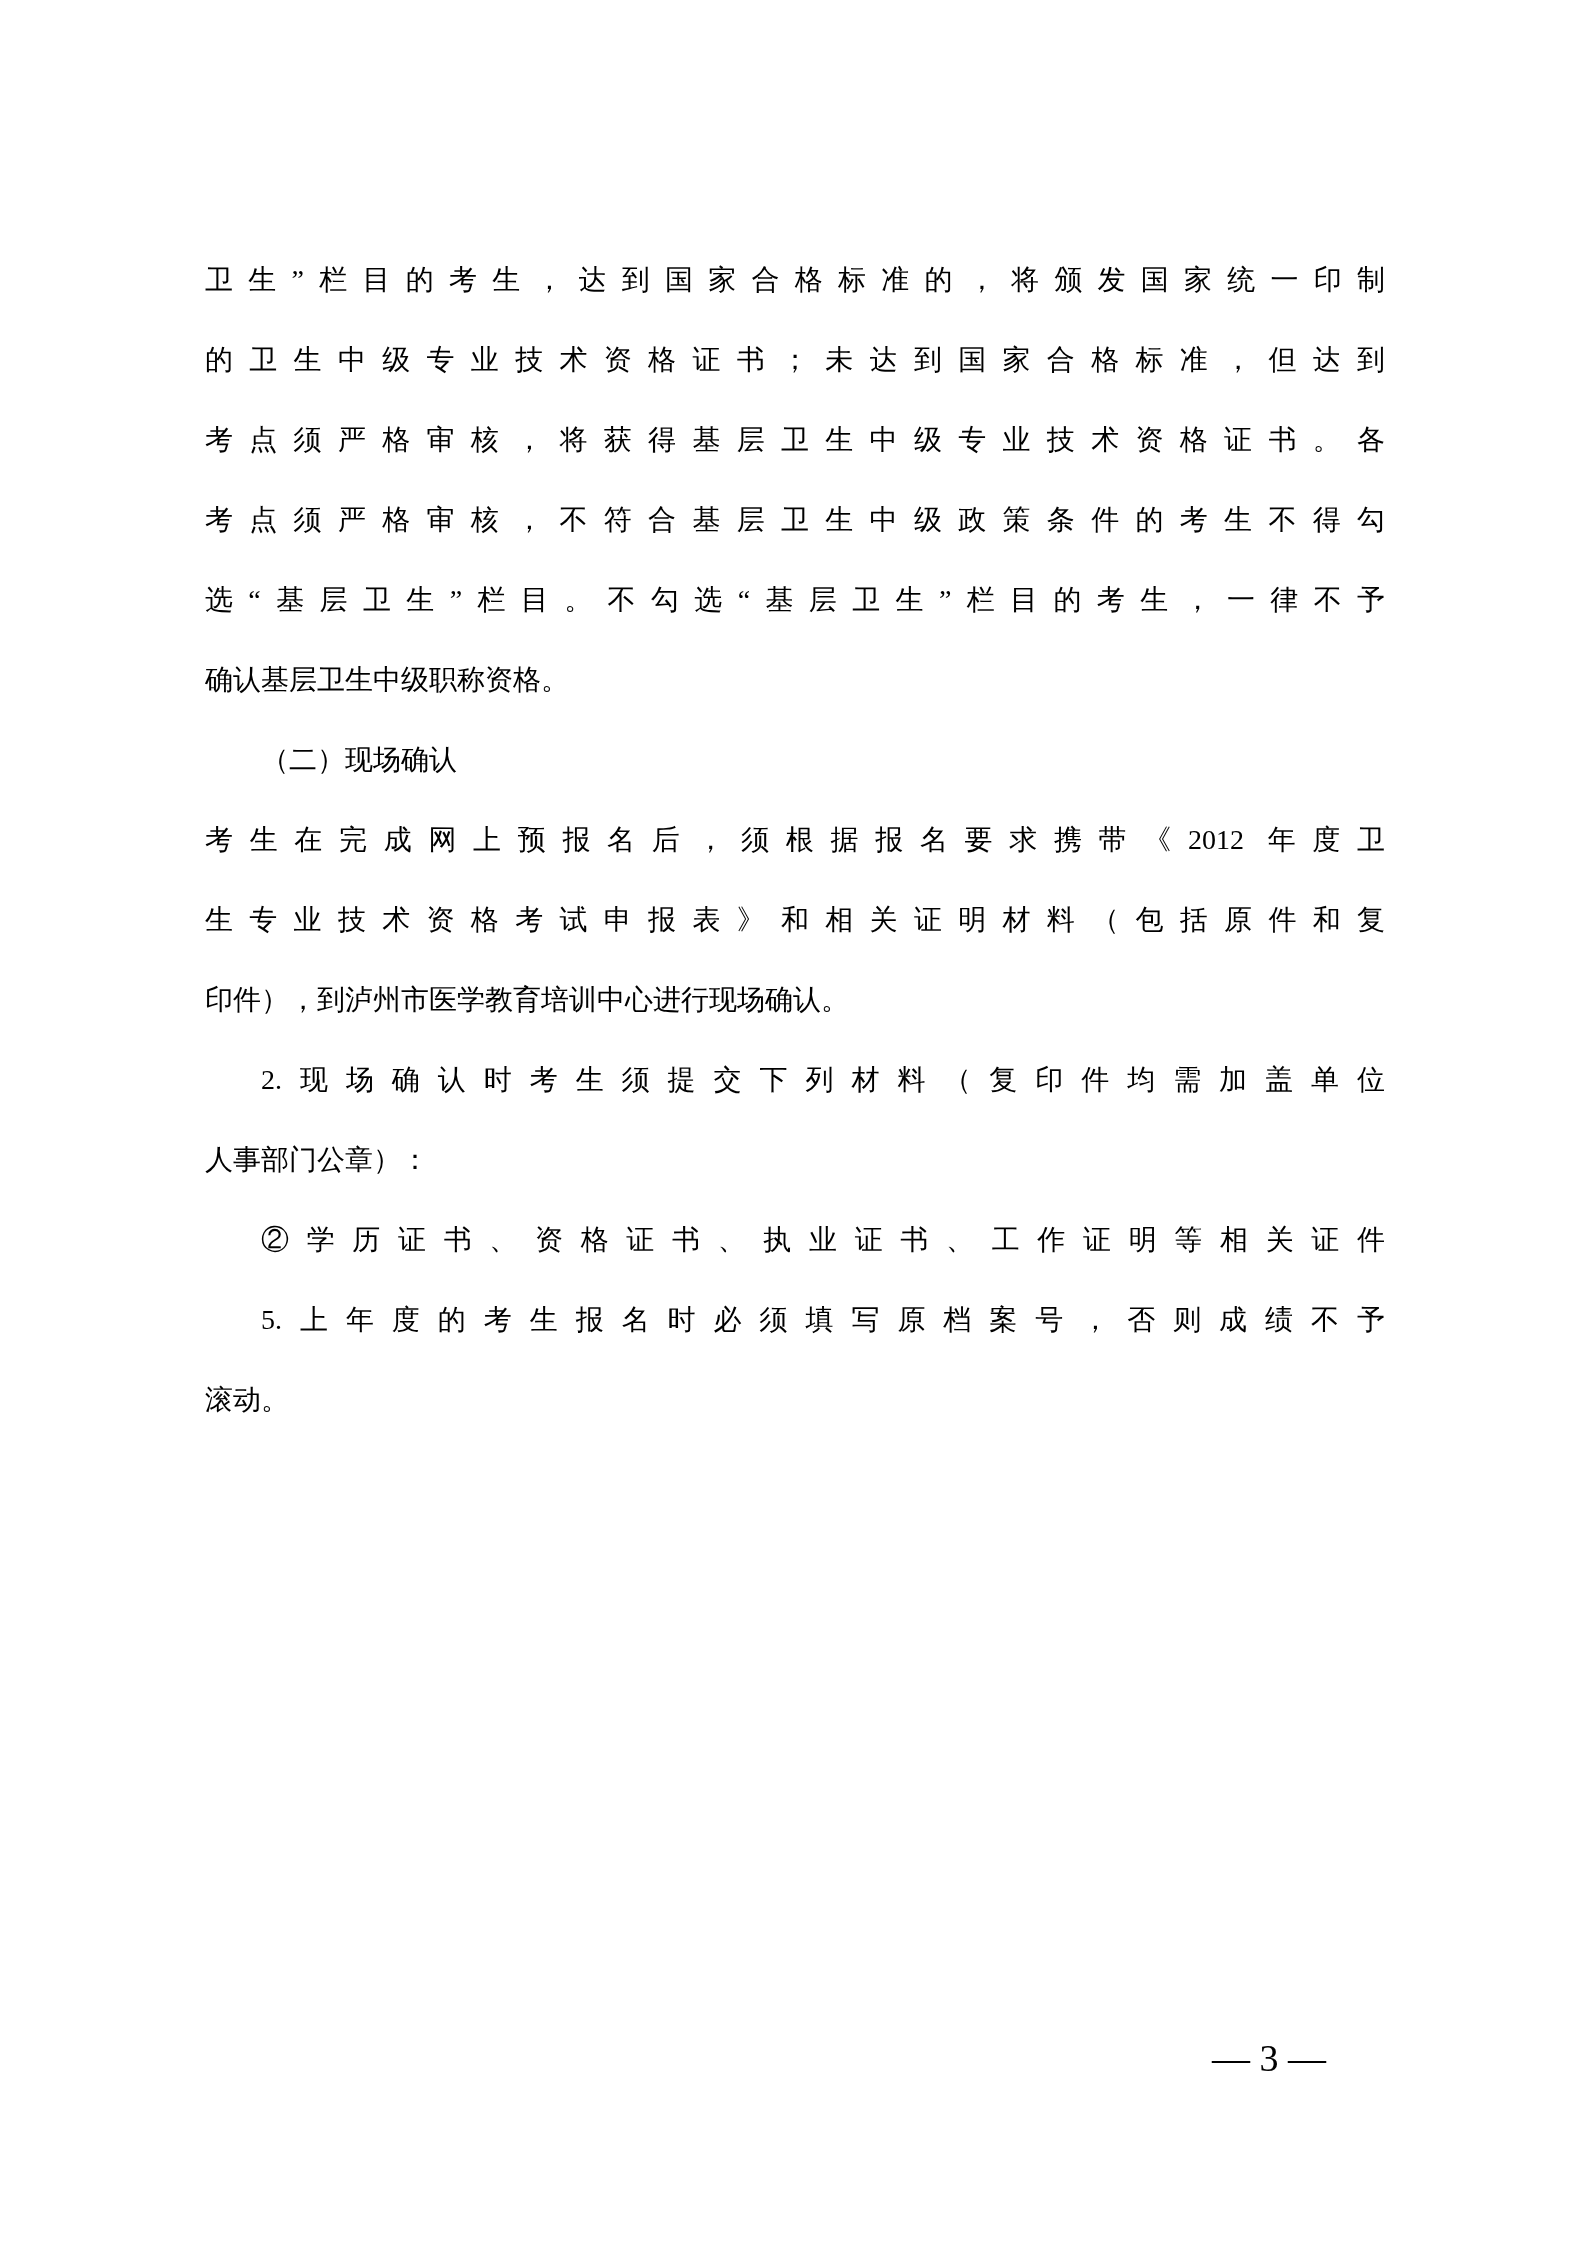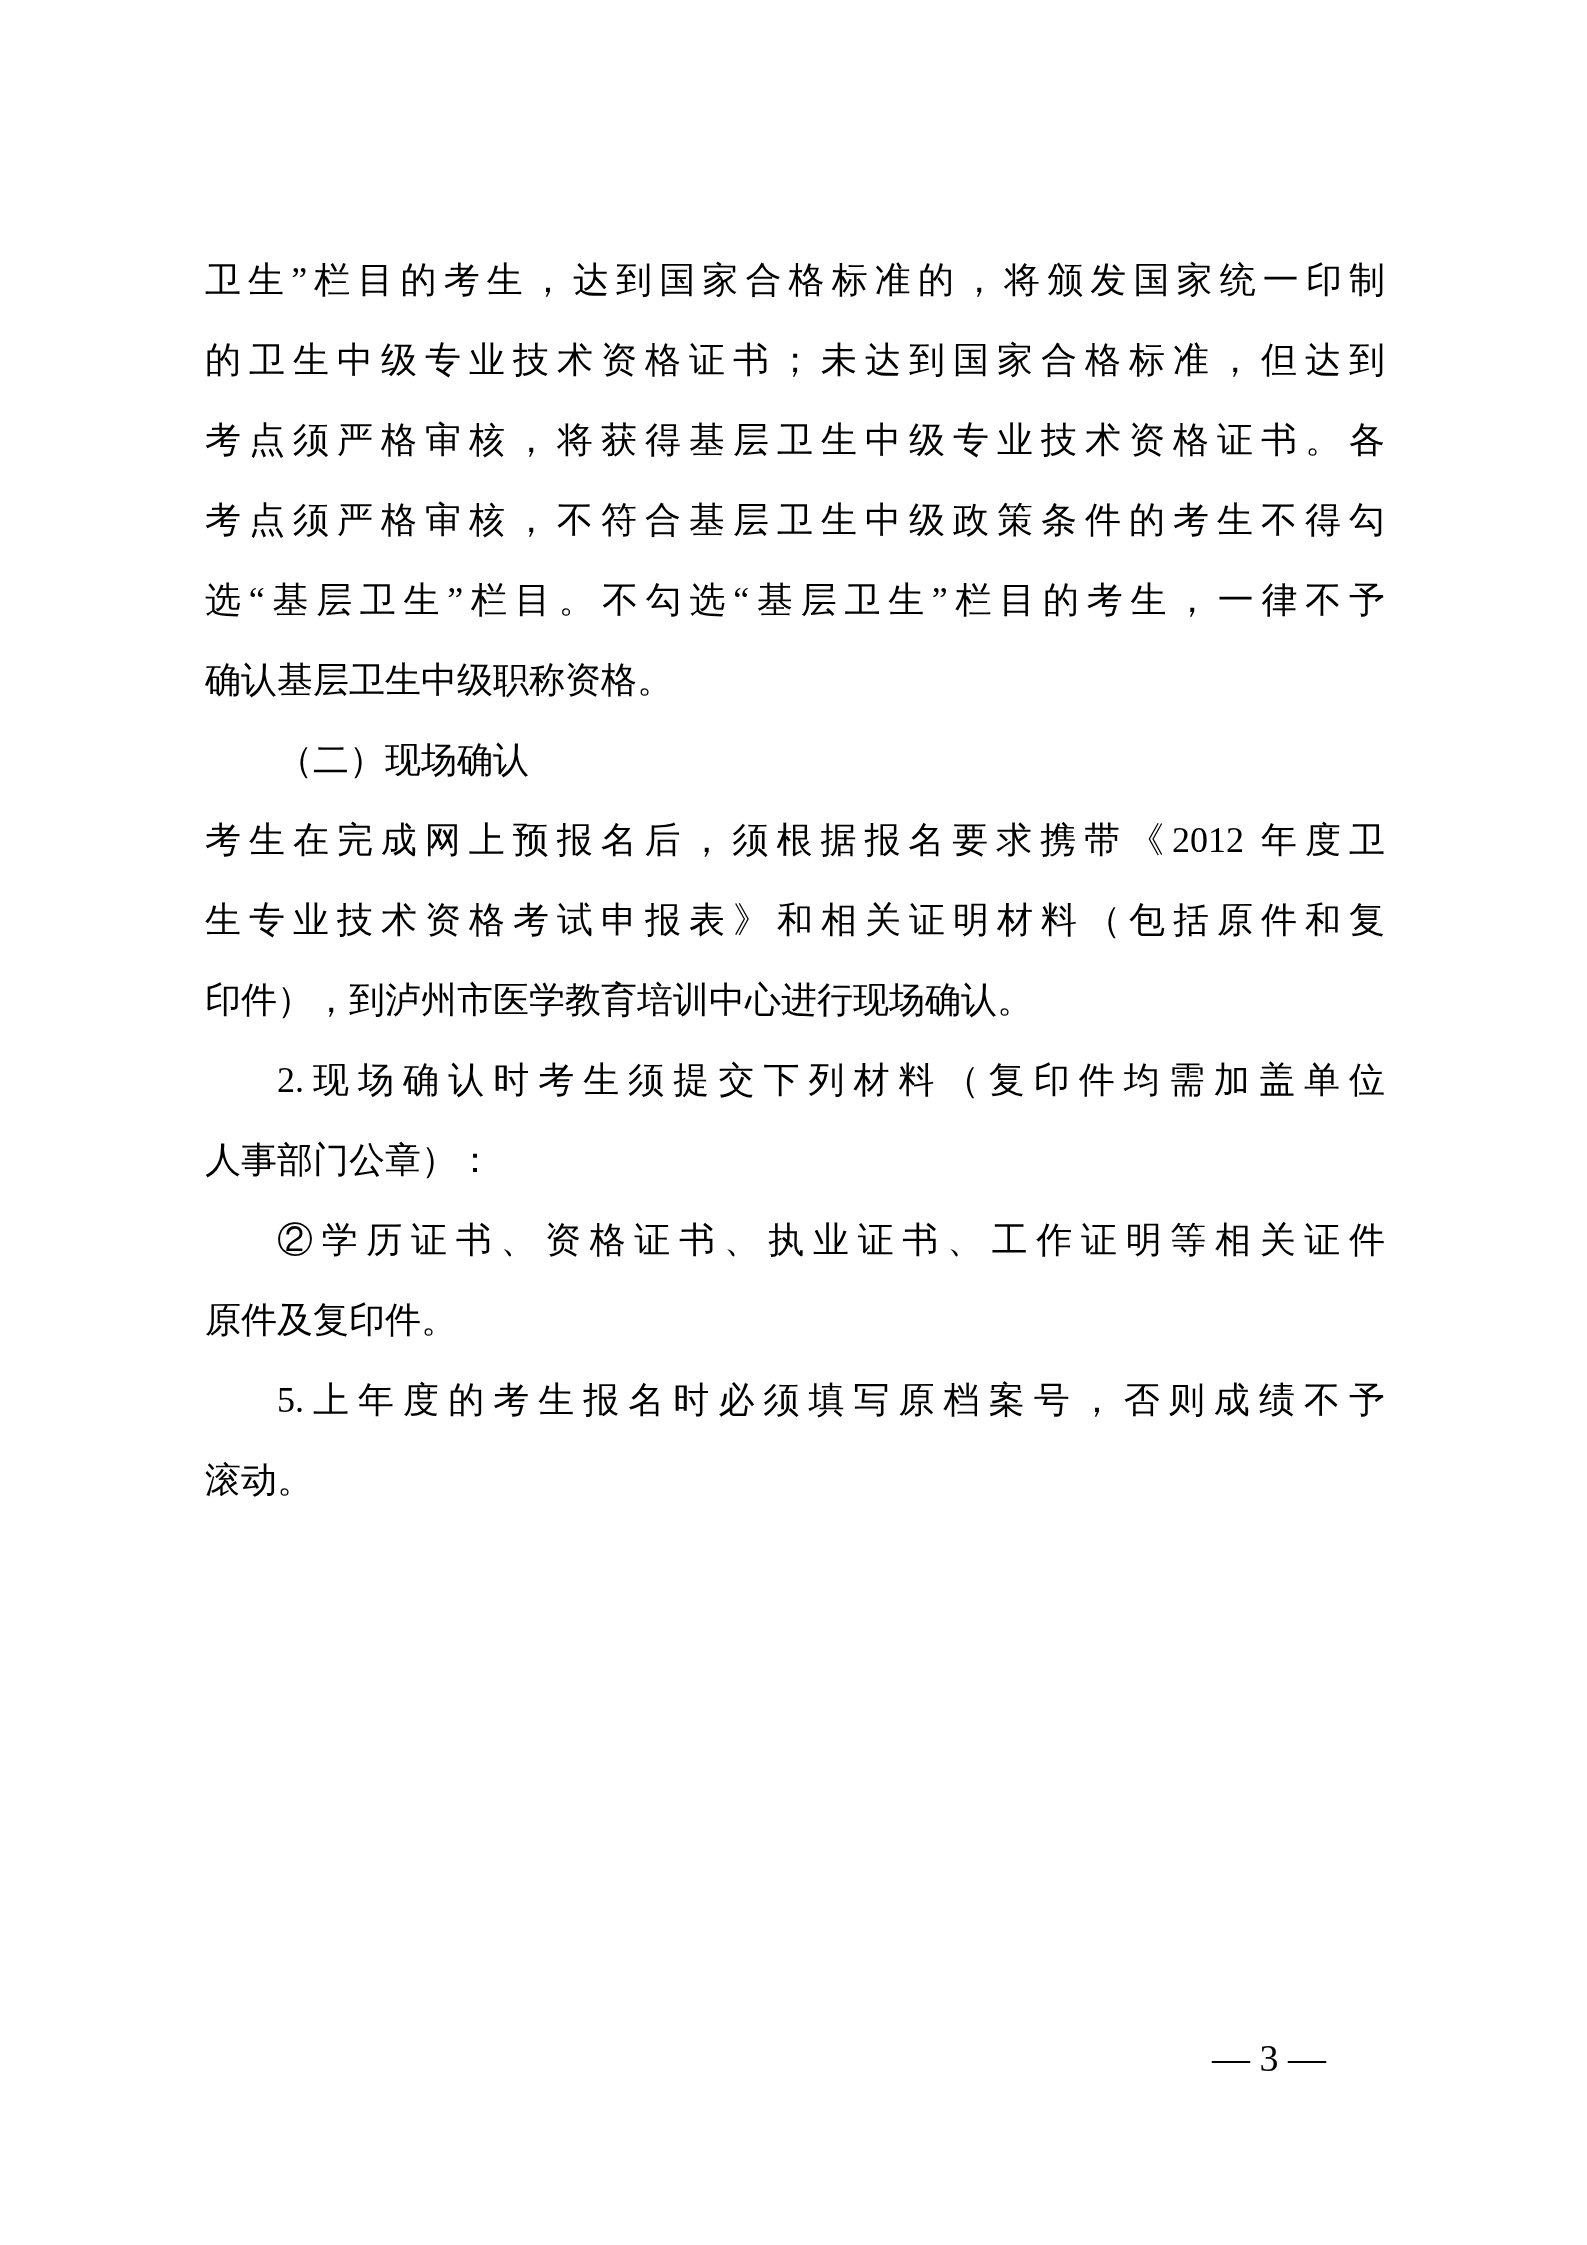--- a/index.html
+++ b/index.html
@@ -19,21 +19,21 @@
   .content {
     position: absolute;
     left: 205px;
     top: 240px;
     width: 1180px;
   }
   .para { margin: 0; padding: 0; }
   .ln {
     height: 80px;
     line-height: 80px;
-    font-size: 36px;
+    font-size: 28px;
     white-space: normal;
     text-align: left;
     overflow: visible;
   }
   
   .j {
     text-align: justify;
     text-align-last: justify;
   }
   
@@ -75,21 +75,20 @@
     </div>
 
     <div class="para">
       <div class="ln j ind">2.现场确认时考生须提交下列材料（复印件均需加盖单位</div>
       <div class="ln">人事部门公章）：</div>
     </div>
 
 
     <div class="para">
       <div class="ln j ind">②学历证书、资格证书、执业证书、工作证明等相关证件</div>
-      <div class="ln">原件及复印件。</div>
     </div>
 
 
     <div class="para">
       <div class="ln j ind">5.上年度的考生报名时必须填写原档案号，否则成绩不予</div>
       <div class="ln">滚动。</div>
     </div>
 
   </div>
 

